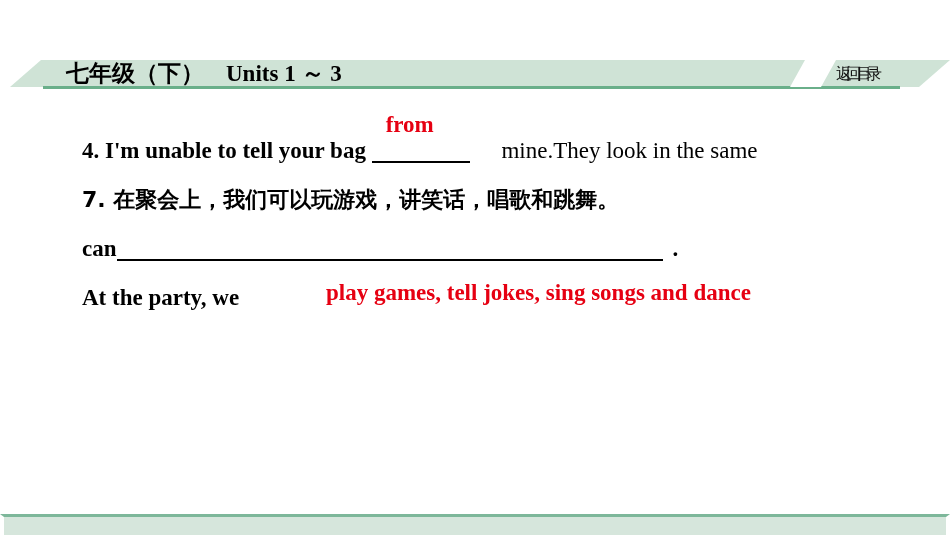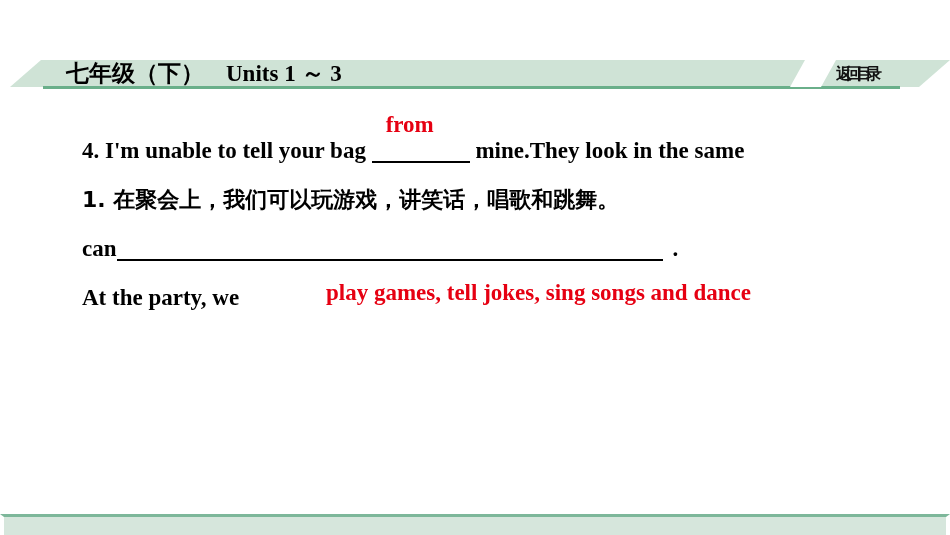--- a/index.html
+++ b/index.html
@@ -67,21 +67,21 @@
   .header-title .units {
     padding-left: 22px;
   }
   .return-btn {
     position: absolute;
     left: 836px;
     top: 2px;
     height: 24px;
     line-height: 24px;
     font-size: 16px;
-    font-weight: bold;
+    font-weight: normal;
     color: #111111;
     white-space: nowrap;
     cursor: pointer;
     letter-spacing: -6px;
   }
 
   
   .content {
     position: absolute;
     left: 82px;
@@ -97,21 +97,22 @@
     white-space: nowrap;
   }
   .line.cn {
     font-family: "DejaVu Sans", "Liberation Sans", sans-serif;
     font-weight: bold;
     font-size: 22px;
   }
   .mixed-cn {
     font-family: "DejaVu Sans", "Liberation Sans", sans-serif;
     font-size: 21px;
-    font-weight: bold;
+    font-weight: normal;
+    margin-left: 26px;
   }
 
   
   .blank-wrap {
     position: relative;
     display: inline-block;
     vertical-align: baseline;
   }
   .blank-rule {
     display: inline-block;
@@ -178,21 +179,21 @@
 </div>
 
 <div class="content">
 
   <div class="line">
     <span>4. I'm unable to tell your bag </span><span class="blank-wrap"><span class="answer-over">from</span><span class="blank-rule blank-short"></span></span><span class="mixed-cn" style="font-family:'Liberation Serif',serif;font-size:23px;"> mine.They look in the same</span>
   </div>
 
 
   <div class="line cn">
-    <span>1. 在聚会上，我们可以玩游戏，讲笑话，唱歌和跳舞。</span>
+    <span>7. 在聚会上，我们可以玩游戏，讲笑话，唱歌和跳舞。</span>
   </div>
 
   <div class="line">
     <span>can</span><span class="long-rule"></span><span class="period">.</span>
   </div>
 
   <div class="line">
     <span>At the party, we</span>
     <span class="answer-inline">play games, tell jokes, sing songs and dance</span>
   </div>

